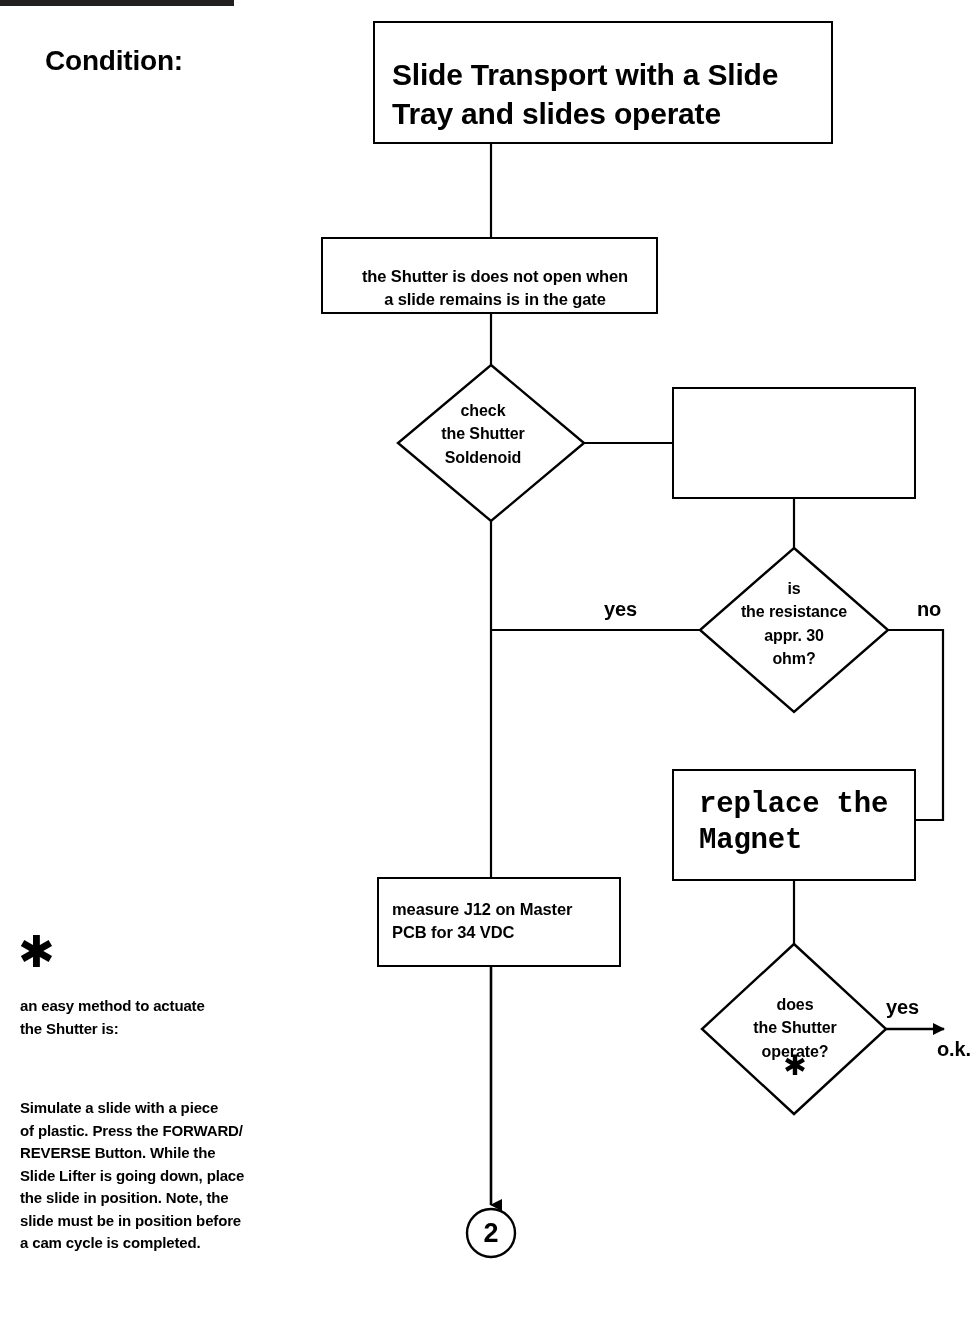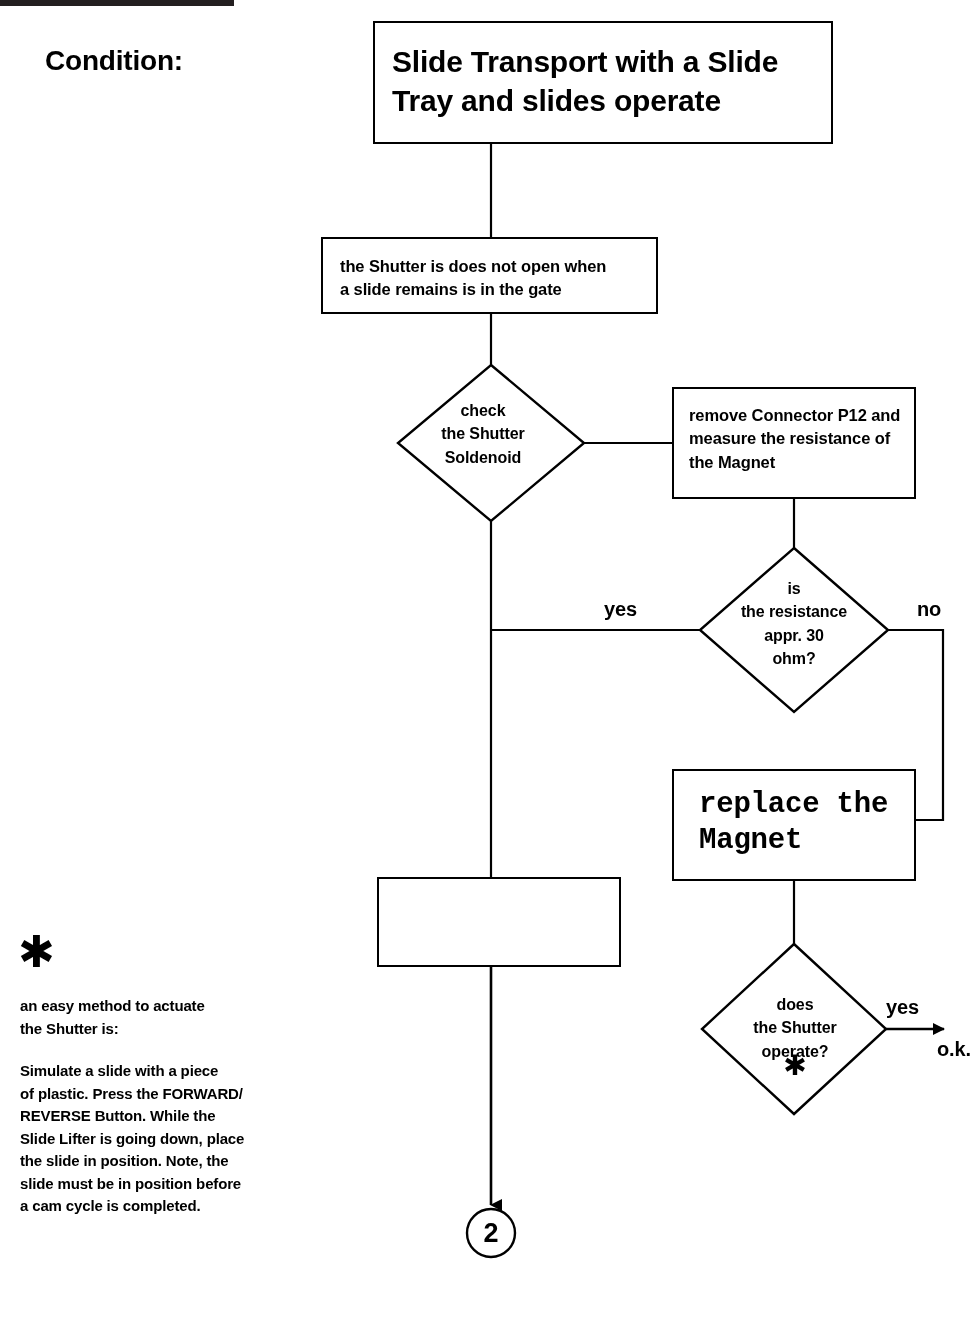--- a/index.html
+++ b/index.html
@@ -169,42 +169,41 @@
       <path d="M888,630 L943,630 L943,820 L915,820"></path>
 
       <path d="M794,880 L794,944"></path>
 
       <path d="M491,966 L491,1205" marker-end="url(#tri-down)" stroke-width="2.6"></path>
 
       <path d="M886,1029 L944,1029" marker-end="url(#tri-right)" stroke-width="2.6"></path>
     </g>
   </svg>
 
-  <div class="node-text title-text" style="left:392px; top:42px; width:424px; text-align:left;">Slide Transport with a Slide
+  <div class="node-text title-text" style="left:392px; top:55px; width:424px; text-align:left;">Slide Transport with a Slide
 Tray and slides operate</div>
 
-  <div class="node-text proc-text" style="left:340px; top:255px; width:310px; text-align:left;">the Shutter is does not open when
+  <div class="node-text proc-text" style="left:340px; top:265px; width:310px; text-align:center;">the Shutter is does not open when
 a slide remains is in the gate</div>
 
   <div class="node-text dec-text" style="left:398px; top:399px; width:170px;">check
 the Shutter
 Soldenoid</div>
 
-  <div class="node-text proc-text" style="left:689px; top:404px; width:222px; text-align:left;">remove Connector P12 and
-measure the resistance of
-the Magnet</div>
 
   <div class="node-text dec-text" style="left:708px; top:577px; width:172px;">is
 the resistance
 appr. 30
 ohm?</div>
 
   <div class="node-text big-proc-text" style="left:699px; top:787px; width:210px; text-align:left;">replace the
 Magnet</div>
 
+  <div class="node-text proc-text" style="left:392px; top:898px; width:220px; text-align:left;">measure J12 on Master
+PCB for 34 VDC</div>
 
   <div class="node-text dec-text" style="left:710px; top:973px; width:170px;margin-top:20px;">does
 the Shutter
 operate?</div>
 
   <div class="node-text star-small" style="left:710px; top:1052px; width:170px;">✱</div>
 
   <div class="node-text connector-num" style="left:467px; top:1218px; width:48px;">2</div>
 
   <div class="node-text left edge-label" style="left:937px; top:1038px; width:60px;">o.k.</div>
@@ -213,21 +212,21 @@
 
   <div class="node-text left edge-label" style="left:917px; top:598px; width:44px;">no</div>
 
   <div class="node-text left edge-label" style="left:886px; top:996px; width:50px;">yes</div>
 
   <div class="node-text left star" style="left:18px; top:930px; width:80px;">✱</div>
 
   <div class="node-text left note-text" style="left:20px; top:995px; width:340px;">an easy method to actuate
 the Shutter is:</div>
 
-  <div class="node-text left note-text" style="left:20px; top:1060px; width:360px;">Simulate a slide with a piece
+  <div class="node-text left note-text" style="left:20px; top:1097px; width:360px;">Simulate a slide with a piece
 of plastic. Press the FORWARD/
 REVERSE Button. While the
 Slide Lifter is going down, place
 the slide in position. Note, the
 slide must be in position before
 a cam cycle is completed.</div>
 
 </div>
 
 </body></html>

